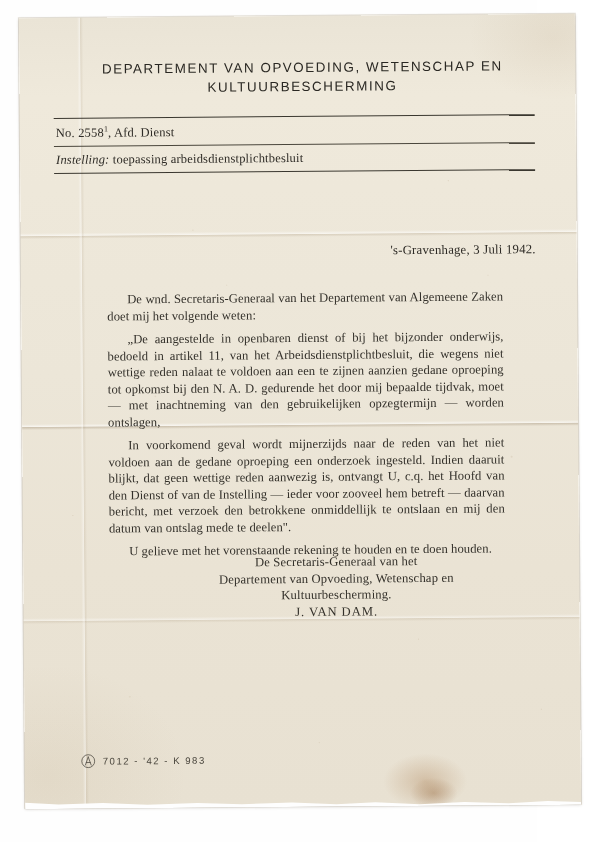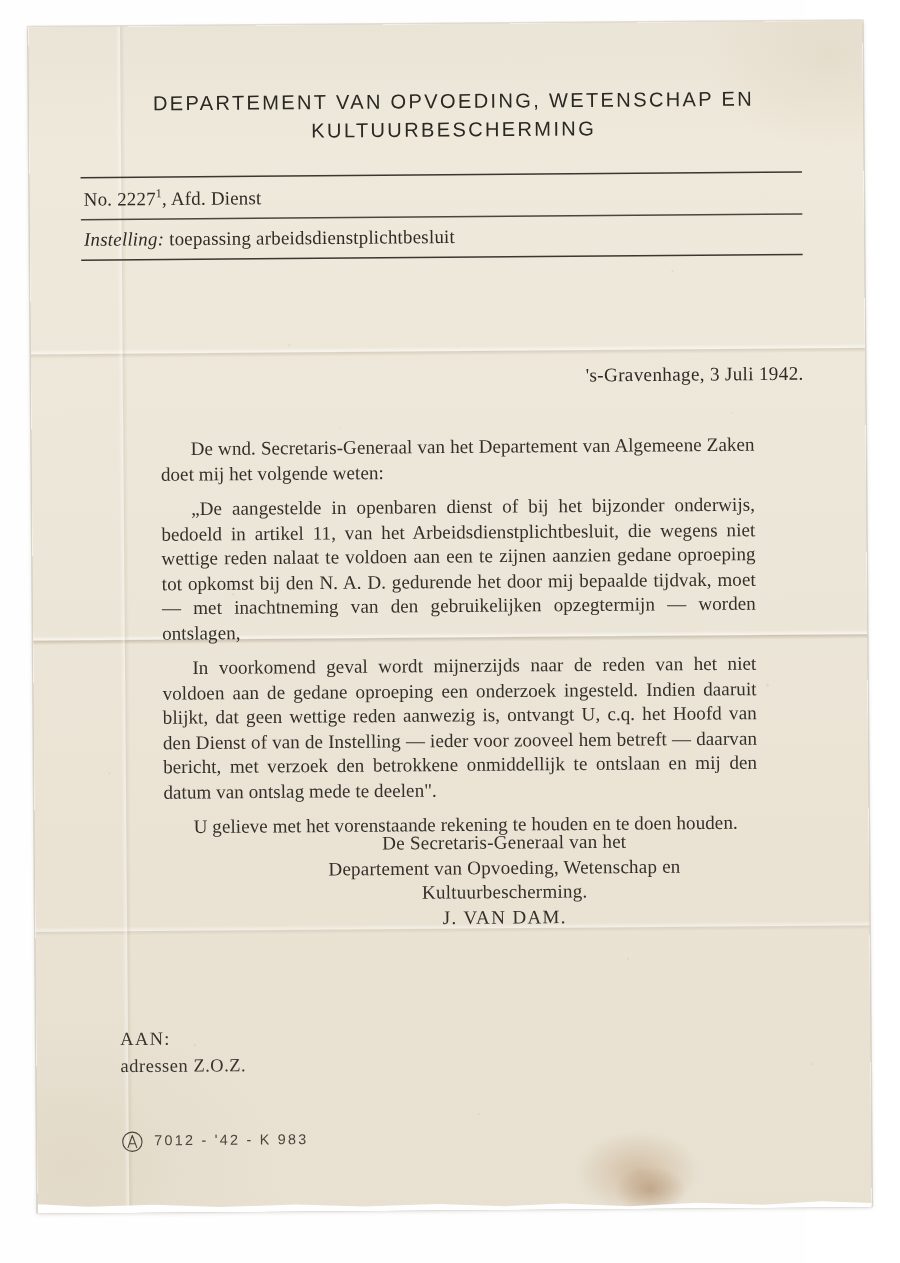--- a/index.html
+++ b/index.html
@@ -116,21 +116,21 @@
       <div style="position:absolute;left:34px;right:24px;top:42px;">
         <div class="hdr">
           <span class="l1">DEPARTEMENT VAN OPVOEDING, WETENSCHAP EN</span>
           <span class="l2">KULTUURBESCHERMING</span>
         </div>
       </div>
 
       <div style="position:absolute;left:34px;width:481px;top:100px;">
         <hr class="rule">
         <div class="fld" style="padding:6px 0 5px 2px;">
-          <span>No. 2227</span><sup>1</sup><span>, Afd. Dienst</span>
+          <span>No. 2558</span><sup>1</sup><span>, Afd. Dienst</span>
         </div>
         <hr class="rule thin">
         <div class="fld" style="padding:6px 0 5px 2px;">
           <i>Instelling:</i>
           <span>toepassing arbeidsdienstplichtbesluit</span>
         </div>
         <hr class="rule">
       </div>
 
       <div style="position:absolute;left:34px;width:481px;top:228px;">
@@ -146,26 +146,20 @@
 
       <div style="position:absolute;left:158px;width:310px;top:538px;">
         <div class="sig">
           <div>De Secretaris-Generaal van het</div>
           <div>Departement van Opvoeding, Wetenschap en</div>
           <div>Kultuurbescherming.</div>
           <div class="name">J. VAN DAM.</div>
         </div>
       </div>
 
-      <div style="position:absolute;left:56px;top:666px;">
-        <div class="aan">
-          <div>AAN:</div>
-          <div class="l2">adressen Z.O.Z.</div>
-        </div>
-      </div>
 
       <div style="position:absolute;left:56px;top:736px;">
         <div class="imprint">
           <svg class="mono-mark" viewBox="0 0 20 20">
             <circle cx="10" cy="10" r="8.6" fill="none" stroke="#4a463d" stroke-width="1"></circle>
             <path d="M10 4.4 L6.1 15.2 M10 4.4 L13.9 15.2 M7.4 11.8 L12.6 11.8" fill="none" stroke="#4a463d" stroke-width="1" stroke-linecap="round"></path>
           </svg>
           <span>7012 - '42 - K 983</span>
         </div>
       </div>

